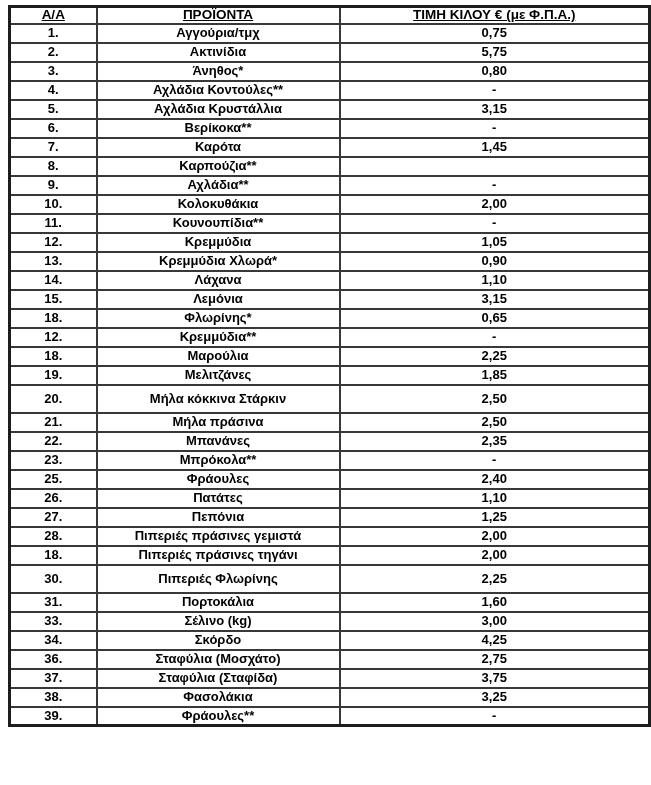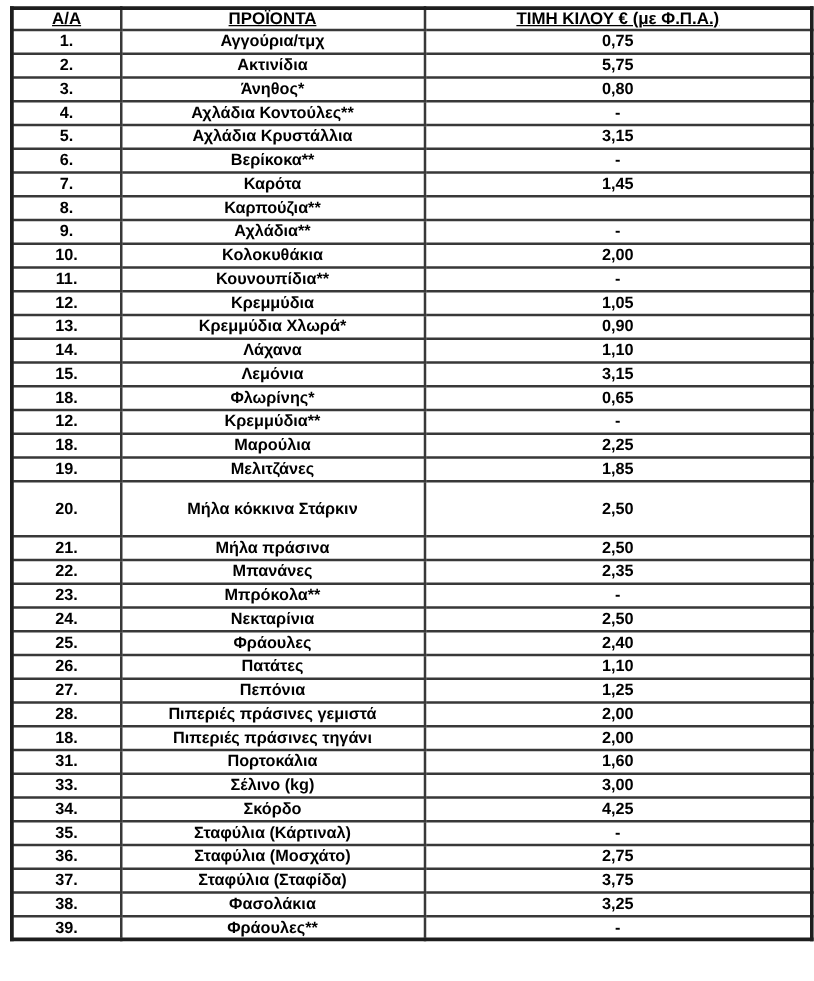--- a/index.html
+++ b/index.html
@@ -41,21 +41,21 @@
     height: 14px;
     text-decoration: underline;
   }
   table.price-table thead th {
     font-size: 13.5px;
   }
   table.price-table tbody tr {
     height: 19px;
   }
   table.price-table tbody tr.tall {
-    height: 44px;
+    height: 28px;
   }
   col.c-num   { width: 87px; }
   col.c-prod  { width: 243px; }
   col.c-price { width: 310px; }
 </style>
 </head>
 <body>
 
 <div class="page">
   <table class="price-table">
@@ -203,25 +203,20 @@
     <td>Μπανάνες</td>
     <td>2,35</td>
   </tr>
 
   <tr>
     <td>23.</td>
     <td>Μπρόκολα**</td>
     <td>-</td>
   </tr>
 
-  <tr>
-    <td>24.</td>
-    <td>Νεκταρίνια</td>
-    <td>2,50</td>
-  </tr>
 
   <tr>
     <td>25.</td>
     <td>Φράουλες</td>
     <td>2,40</td>
   </tr>
 
   <tr>
     <td>26.</td>
     <td>Πατάτες</td>
@@ -239,45 +234,45 @@
     <td>Πιπεριές πράσινες γεμιστά</td>
     <td>2,00</td>
   </tr>
 
   <tr>
     <td>18.</td>
     <td>Πιπεριές πράσινες τηγάνι</td>
     <td>2,00</td>
   </tr>
 
+  <tr class="tall">
+    <td>30.</td>
+    <td>Πιπεριές Φλωρίνης</td>
+    <td>2,25</td>
+  </tr>
 
   <tr>
     <td>31.</td>
     <td>Πορτοκάλια</td>
     <td>1,60</td>
   </tr>
 
 
   <tr>
     <td>33.</td>
     <td>Σέλινο (kg)</td>
     <td>3,00</td>
   </tr>
 
   <tr>
     <td>34.</td>
     <td>Σκόρδο</td>
     <td>4,25</td>
   </tr>
 
-  <tr>
-    <td>35.</td>
-    <td>Σταφύλια (Κάρτιναλ)</td>
-    <td>-</td>
-  </tr>
 
   <tr>
     <td>36.</td>
     <td>Σταφύλια (Μοσχάτο)</td>
     <td>2,75</td>
   </tr>
 
   <tr>
     <td>37.</td>
     <td>Σταφύλια (Σταφίδα)</td>

